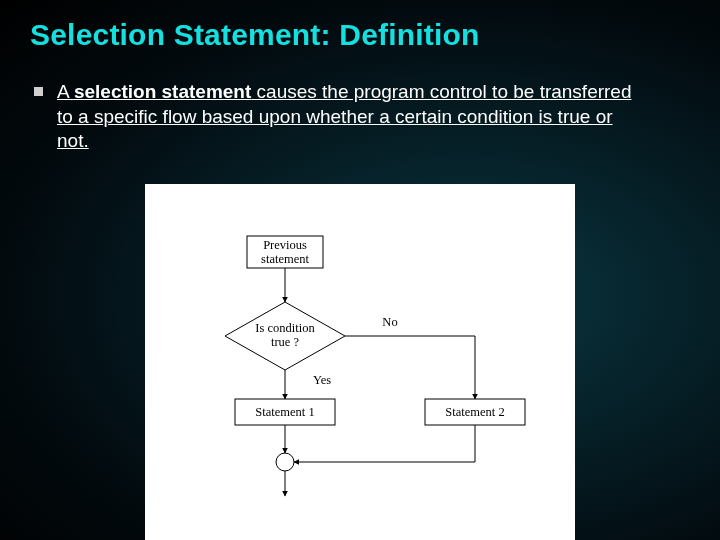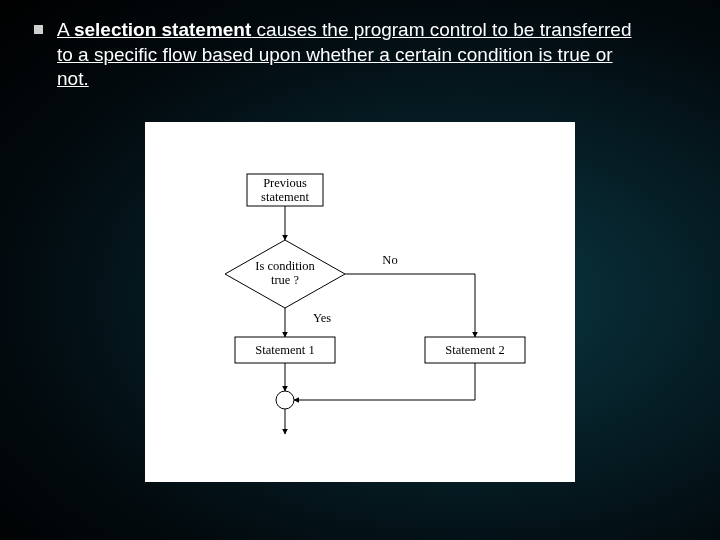--- a/index.html
+++ b/index.html
@@ -51,20 +51,21 @@
     position: relative;
   }
   .diagram-wrap svg { width: 100%; height: 100%; display: block; }
   .box-text { font-family: "Times New Roman", serif; font-size: 12.5px; fill: #000; }
   .lbl-text { font-family: "Times New Roman", serif; font-size: 12.5px; fill: #000; }
 </style>
 </head>
 <body>
 
 <div class="slide">
+  <h1 class="title">Selection Statement: Definition</h1>
 
   <div class="bullet-row">
     <div class="bullet-square"></div>
     <div class="bullet-text">
       <span>A </span><span class="bold">selection statement</span><span> causes the program control to be transferred to a specific flow based upon whether a certain condition is true or not.</span>
     </div>
   </div>
 
   <div class="diagram-wrap">
     <svg viewBox="0 0 430 280">

